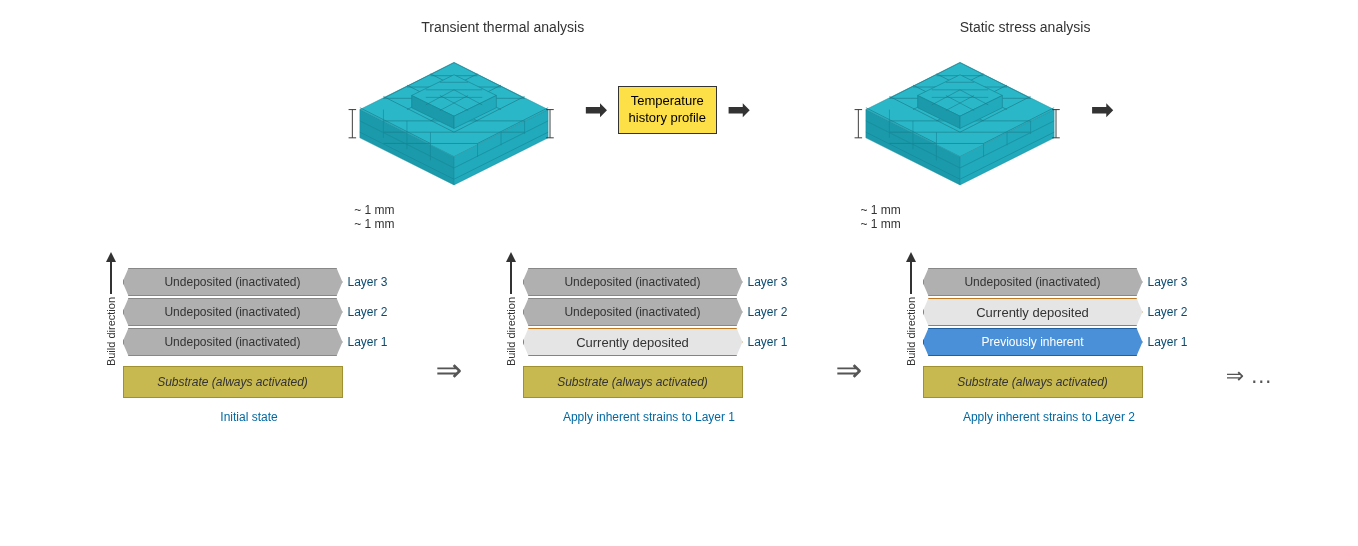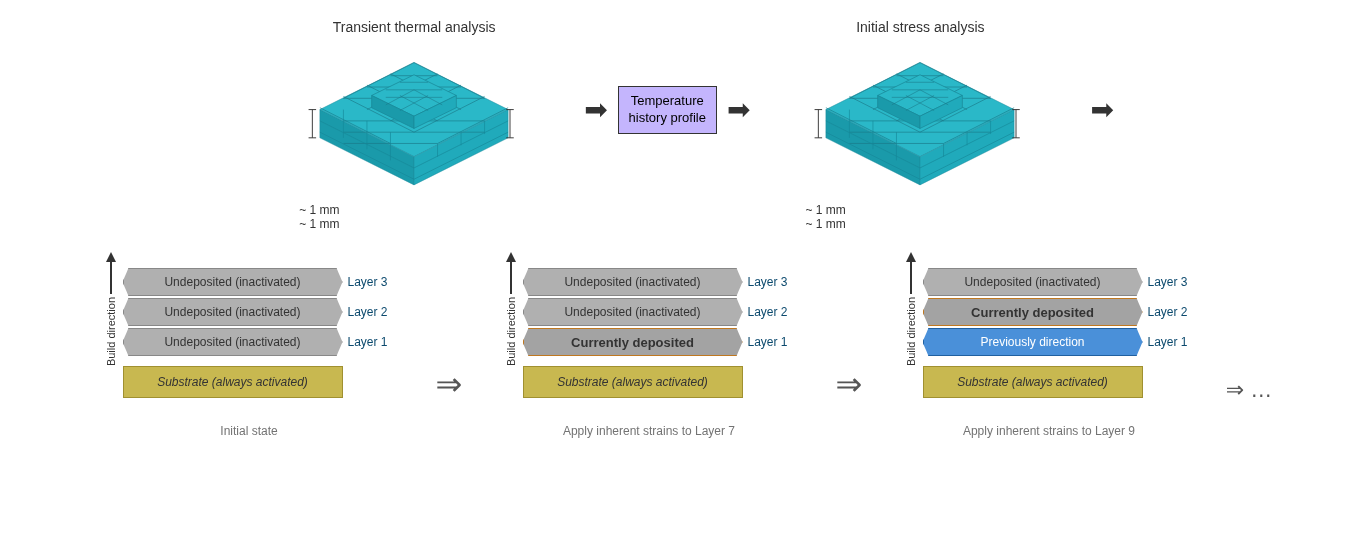--- a/index.html
+++ b/index.html
@@ -26,21 +26,21 @@
       align-items: center;
       justify-content: center;
       gap: 0px;
       margin-bottom: 10px;
       height: 230px;
     }
 
     .analysis-block {
       display: flex;
       flex-direction: column;
-      align-items: center;
+      align-items: flex-end;
       width: 340px;
     }
 
     .analysis-title {
       font-size: 14px;
       color: #333;
       margin-bottom: 4px;
       text-align: center;
     }
 
@@ -64,21 +64,21 @@
       font-size: 12px;
       color: #333;
       flex-direction: column;
     }
 
     .box-label {
       border: 1.5px solid #333;
       padding: 6px 10px;
       font-size: 13px;
       text-align: center;
-      background: #c4b5fd;
+      background: #fde047;
       line-height: 1.3;
       min-width: 90px;
     }
 
     .arrow-right {
       font-size: 28px;
       color: #333;
       line-height: 1;
     }
 
@@ -122,23 +122,23 @@
       clip-path: polygon(6px 0%, calc(100% - 6px) 0%, 100% 50%, calc(100% - 6px) 100%, 6px 100%, 0% 50%);
       text-align: center;
     }
 
     .layer-box.undeposited {
       background: #b0b0b0;
       border: 1px solid #888;
     }
 
     .layer-box.currently-deposited {
-      background: #a3a3a3;
+      background: #e5e5e5;
       border: 1px solid #c07820;
-      font-weight: bold;
+      font-weight: normal;
       font-size: 13px;
     }
 
     .layer-box.previously-deposited {
       background: #4a90d9;
       border: 1px solid #2060a0;
       color: #fff;
     }
 
     .layer-label {
@@ -164,23 +164,23 @@
 
     .substrate-row {
       display: flex;
       align-items: center;
       gap: 6px;
       margin-top: 4px;
     }
 
     .state-label {
       font-size: 12px;
-      color: #737373;
+      color: #0369a1;
       text-align: left;
-      margin-top: 20px;
+      margin-top: 6px;
     }
 
     .arrow-between {
       display: flex;
       align-items: center;
       justify-content: center;
       width: 60px;
       font-size: 32px;
       color: #555;
       margin-bottom: 35px;
@@ -285,21 +285,21 @@
 
     <div class="top-arrow-area">
       <span class="arrow-right">➡</span>
       <div class="box-label">
         <span>Temperature<br>history profile</span>
       </div>
       <span class="arrow-right">➡</span>
     </div>
 
     <div class="analysis-block">
-      <div class="analysis-title">Initial stress analysis</div>
+      <div class="analysis-title">Static stress analysis</div>
       <div class="mesh-box">
         <svg class="mesh-svg" viewBox="0 0 260 170" xmlns="http://www.w3.org/2000/svg">
 
           <polygon points="30,75 130,25 230,75 130,125" fill="#2ab8c8" stroke="#1a8a9a" stroke-width="0.5"></polygon>
           <polygon points="30,75 130,125 130,155 30,105" fill="#1a9aaa" stroke="#1a8a9a" stroke-width="0.5"></polygon>
           <polygon points="130,125 230,75 230,105 130,155" fill="#20aabb" stroke="#1a8a9a" stroke-width="0.5"></polygon>
           <line x1="55" y1="63" x2="205" y2="63" stroke="#1a7a8a" stroke-width="0.7"></line>
           <line x1="80" y1="51" x2="180" y2="51" stroke="#1a7a8a" stroke-width="0.7"></line>
           <line x1="105" y1="39" x2="155" y2="39" stroke="#1a7a8a" stroke-width="0.7"></line>
           <line x1="55" y1="87" x2="205" y2="87" stroke="#1a7a8a" stroke-width="0.7"></line>
@@ -421,21 +421,21 @@
             <div class="layer-box currently-deposited">Currently deposited</div>
             <span class="layer-label">Layer 1</span>
           </div>
 
           <div class="substrate-row">
             <div class="substrate-box">Substrate (always activated)</div>
             <span class="layer-label"></span>
           </div>
         </div>
       </div>
-      <div class="state-label">Apply inherent strains to Layer 7</div>
+      <div class="state-label">Apply inherent strains to Layer 1</div>
     </div>
 
     <div class="arrow-between">⇒</div>
 
     <div class="state-block">
       <div class="state-diagram">
         <div style="display:flex;flex-direction:column;align-items:center;height:148px;justify-content:space-between;padding-bottom:32px;">
           <div style="display:flex;flex-direction:column;align-items:center;flex:1;">
             <div style="width:0;height:0;border-left:5px solid transparent;border-right:5px solid transparent;border-bottom:10px solid #333;margin-top:2px;"></div>
             <div style="width:2px;flex:1;background:#333;"></div>
@@ -448,30 +448,30 @@
             <div class="layer-box undeposited">Undeposited (inactivated)</div>
             <span class="layer-label">Layer 3</span>
           </div>
 
           <div class="layer-row">
             <div class="layer-box currently-deposited">Currently deposited</div>
             <span class="layer-label">Layer 2</span>
           </div>
 
           <div class="layer-row">
-            <div class="layer-box previously-deposited">Previously direction</div>
+            <div class="layer-box previously-deposited">Previously inherent</div>
             <span class="layer-label">Layer 1</span>
           </div>
 
           <div class="substrate-row">
             <div class="substrate-box">Substrate (always activated)</div>
             <span class="layer-label"></span>
           </div>
         </div>
       </div>
-      <div class="state-label">Apply inherent strains to Layer 9</div>
+      <div class="state-label">Apply inherent strains to Layer 2</div>
     </div>
 
     <div class="arrow-between dots">⇒&nbsp;…</div>
 
   </div>
 
 </div>
 
 </body></html>

